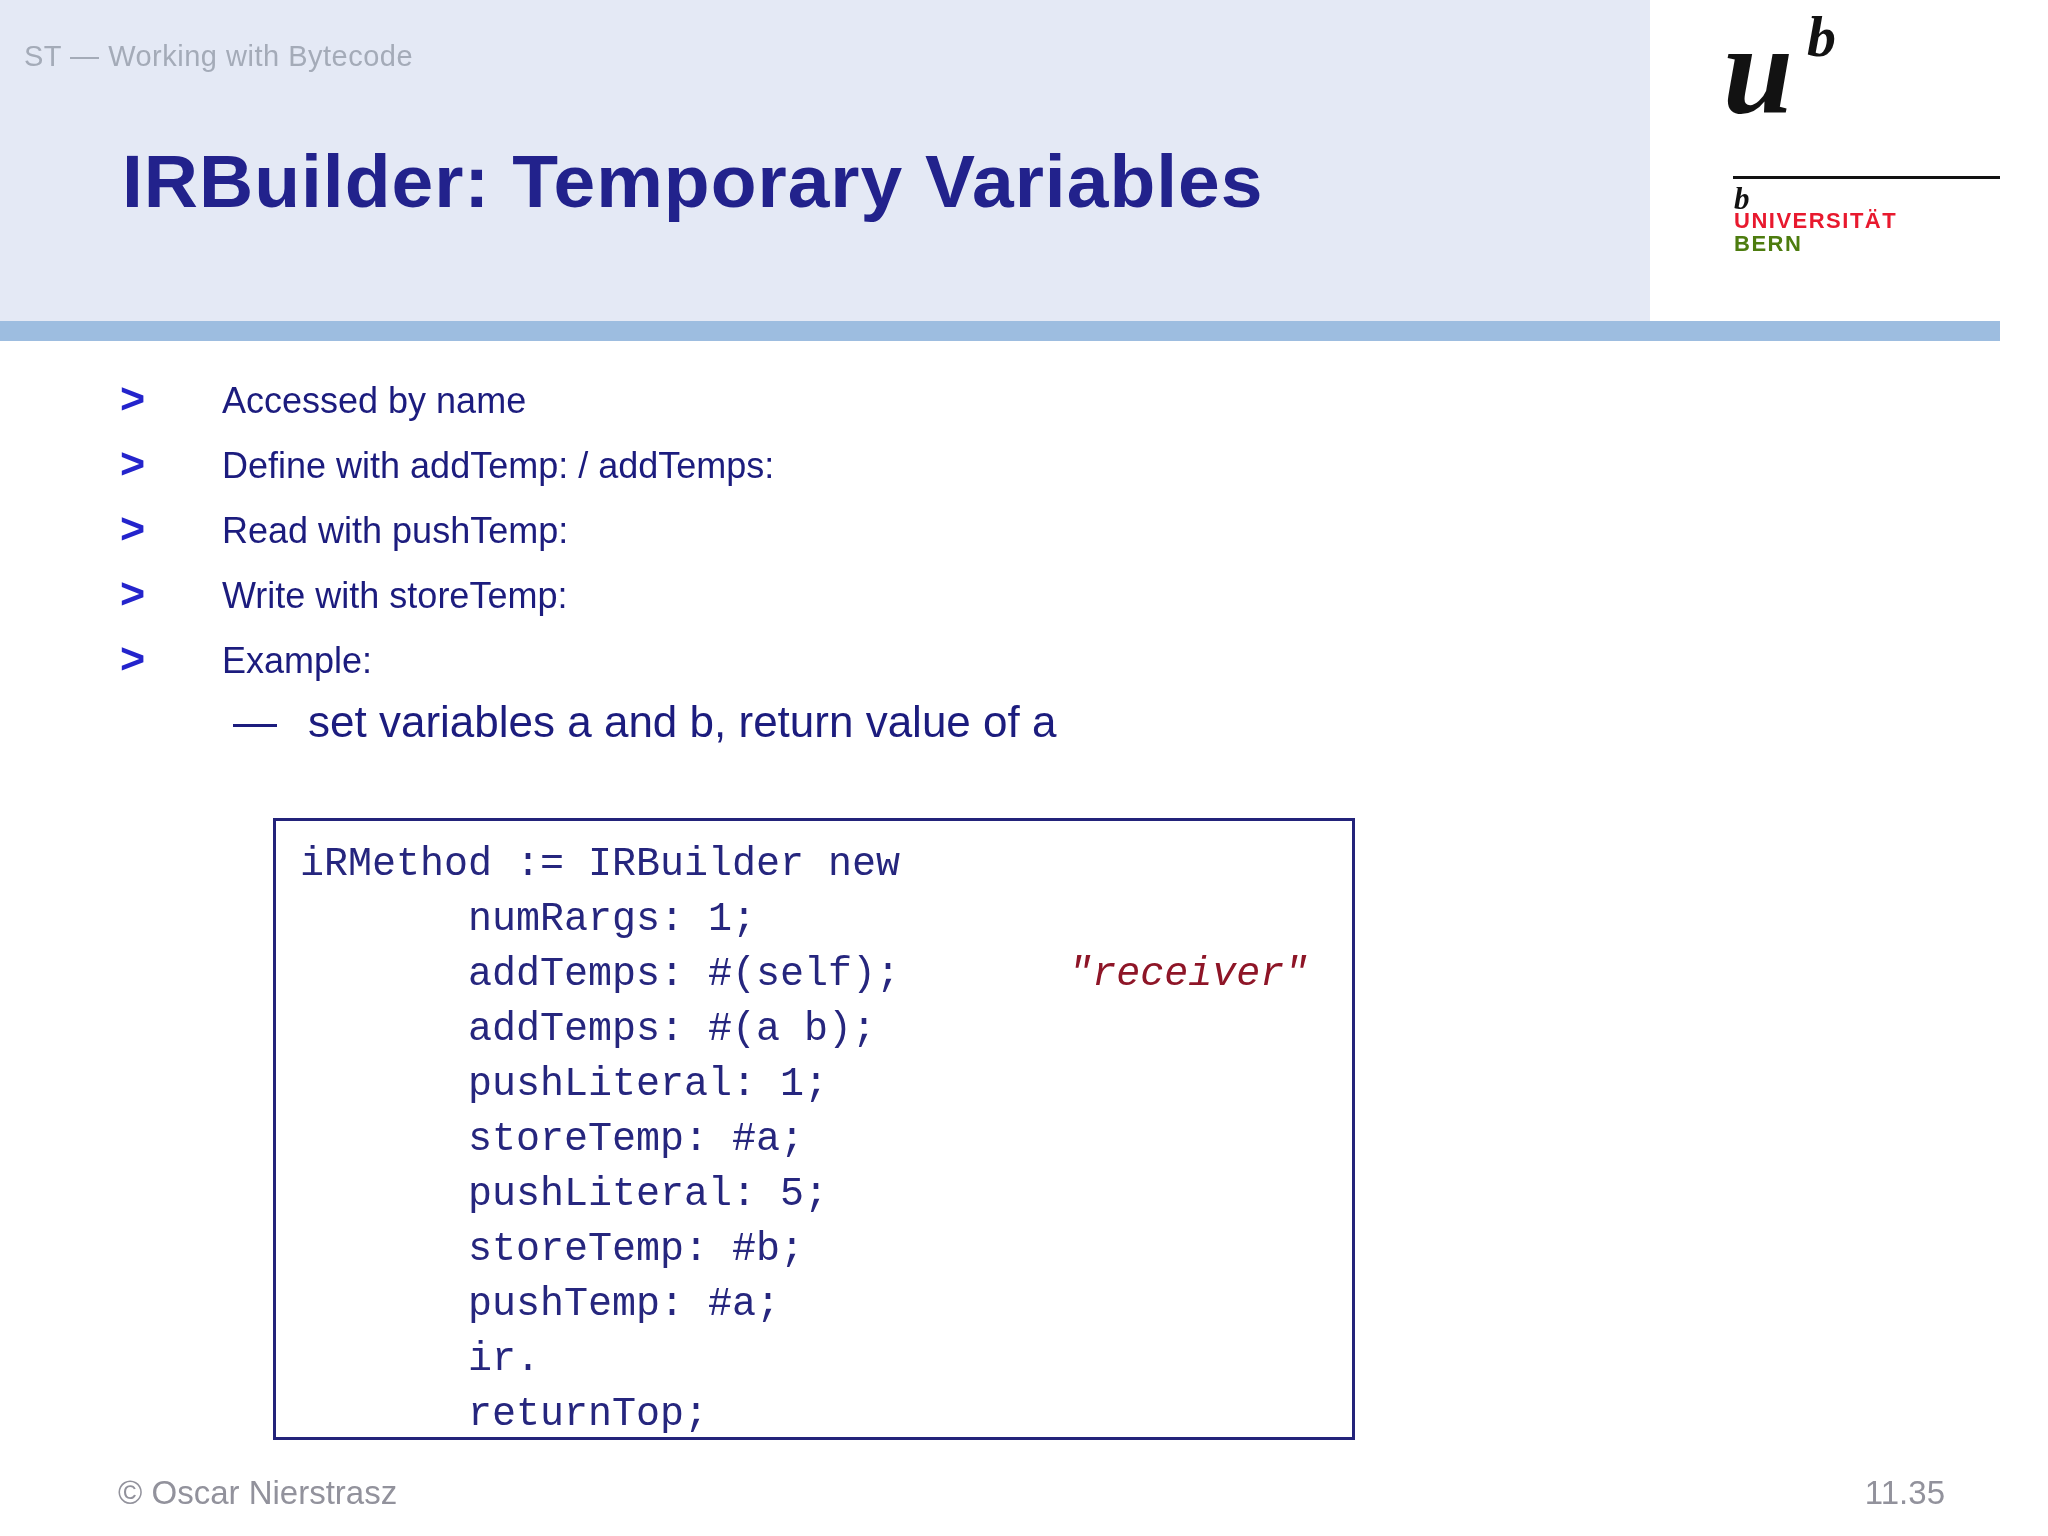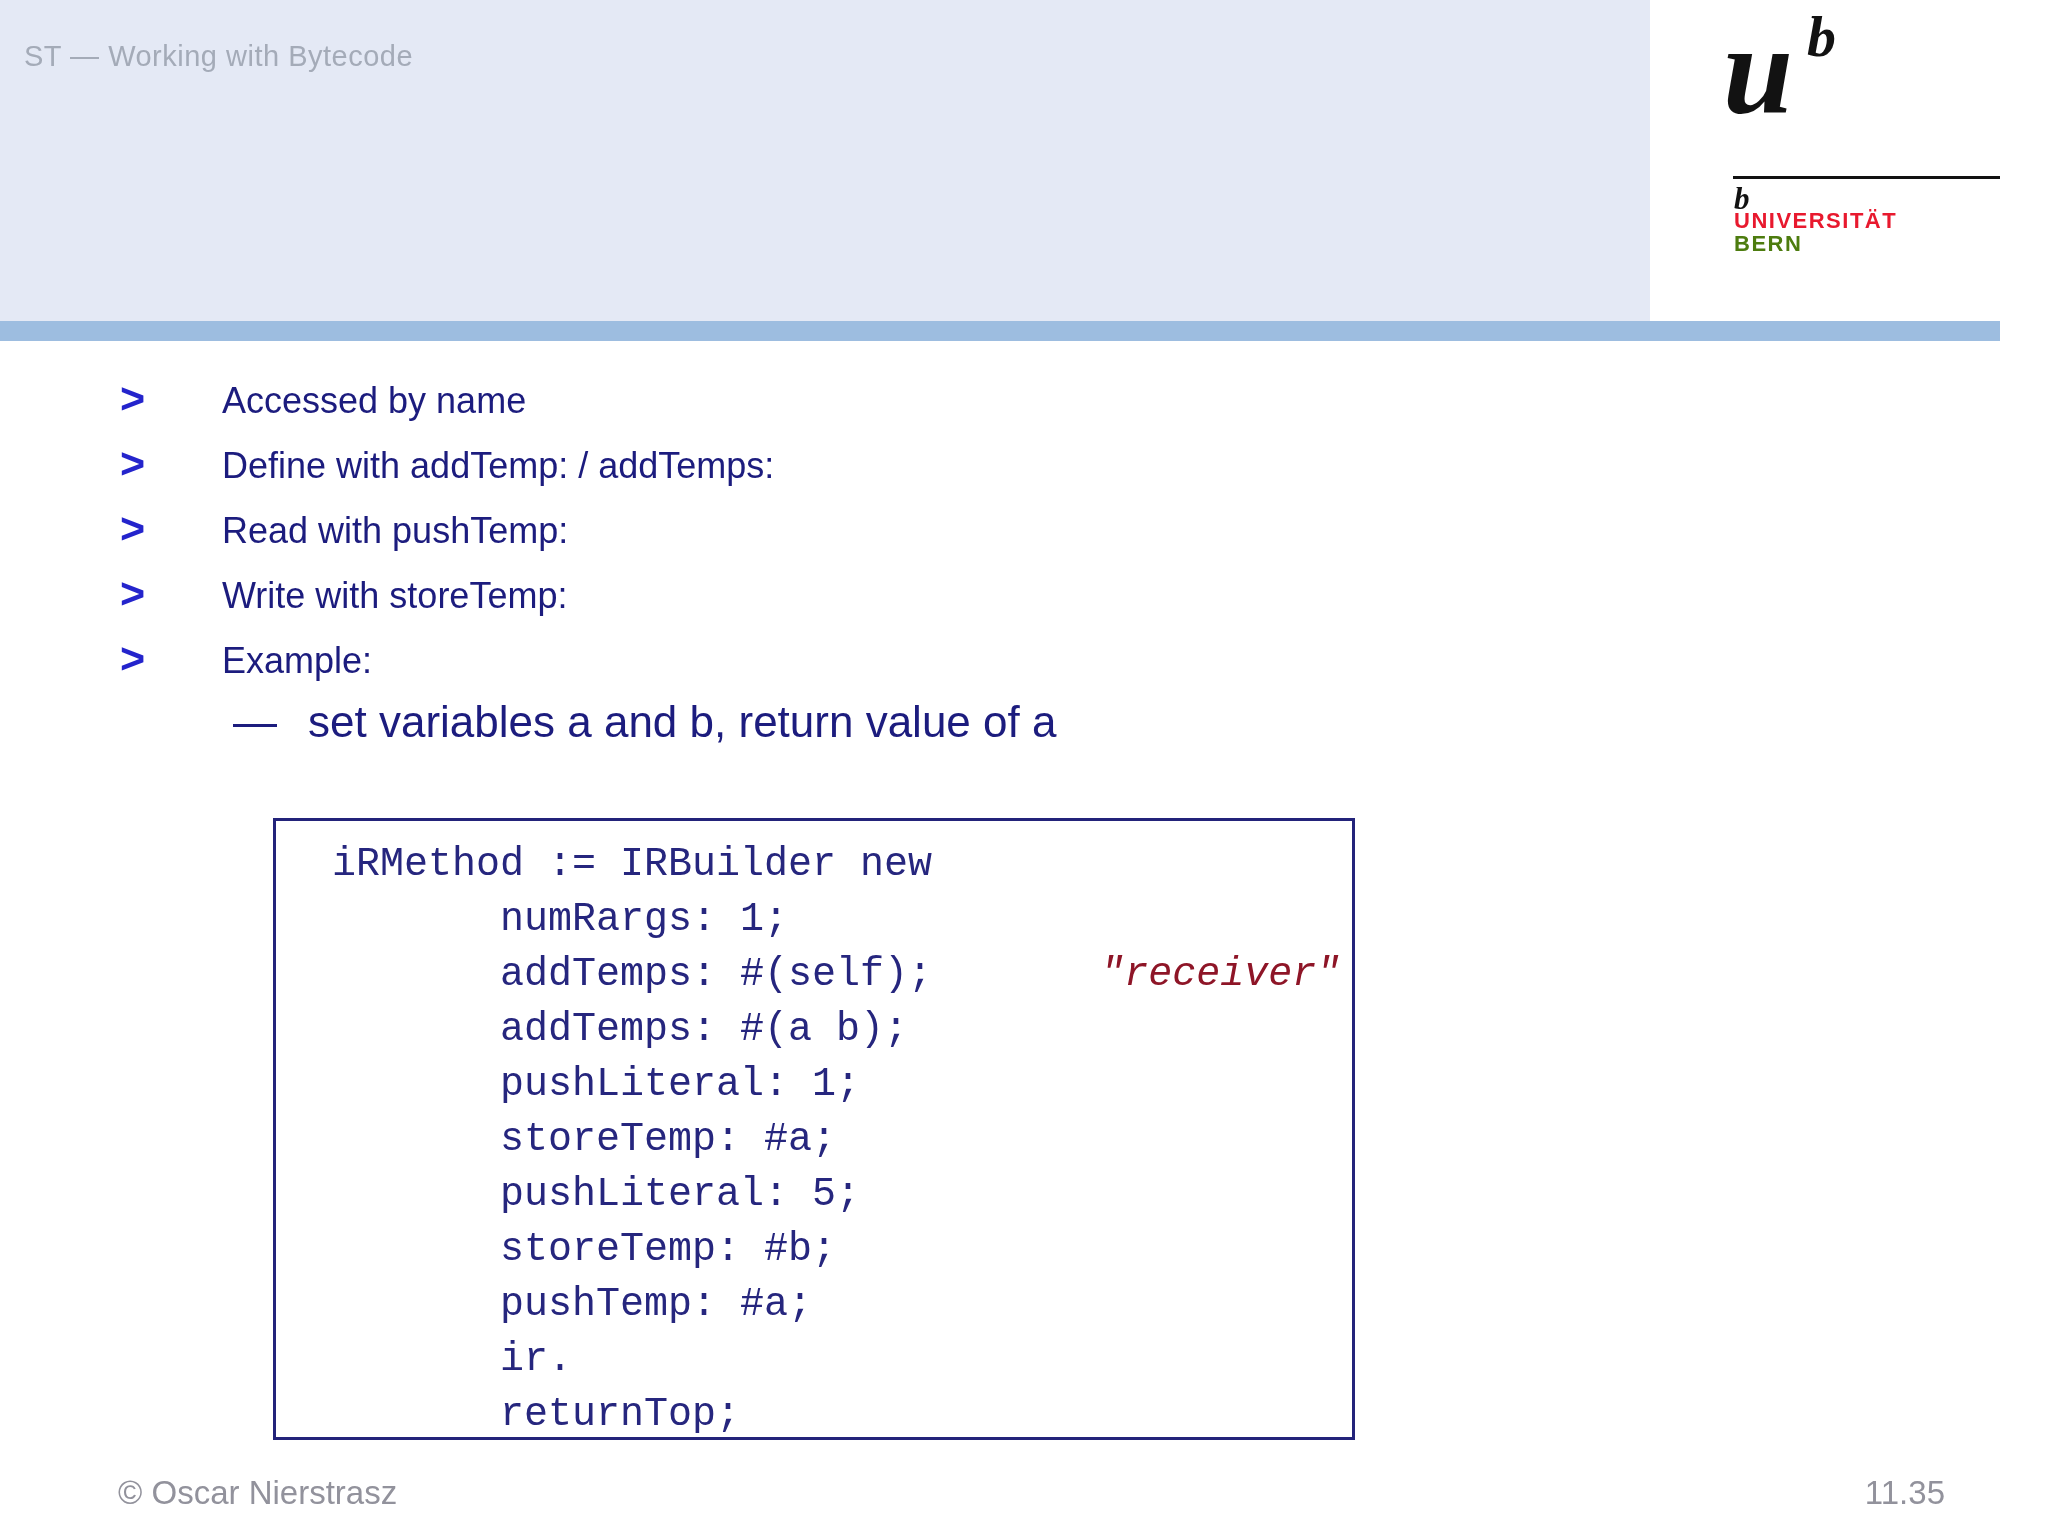--- a/index.html
+++ b/index.html
@@ -157,21 +157,20 @@
     background: #ffffff;
     padding: 16px 0 0 24px;
     font-family: "Liberation Mono", monospace;
     font-size: 40px;
     color: #26267e;
   }
   .code-line {
     height: 55px;
     line-height: 55px;
     white-space: pre;
-    margin-left: 32px;
   }
   .code-comment {
     font-style: italic;
     color: #8e1527;
   }
 
   
   .footer-left {
     position: absolute;
     left: 118px; top: 1474px;
@@ -185,20 +184,21 @@
     color: #92929c;
   }
 </style>
 </head>
 <body>
 
 <div class="slide">
 
   <div class="header">
     <div class="eyebrow">ST — Working with Bytecode</div>
+    <div class="title">IRBuilder: Temporary Variables</div>
   </div>
 
   <div class="logo-box">
     <span class="logo-u">u</span>
     <span class="logo-sup">b</span>
     <div class="logo-rule"></div>
     <span class="logo-small-b">b</span>
     <div class="logo-uni">UNIVERSITÄT</div>
     <div class="logo-bern">BERN</div>
   </div>

